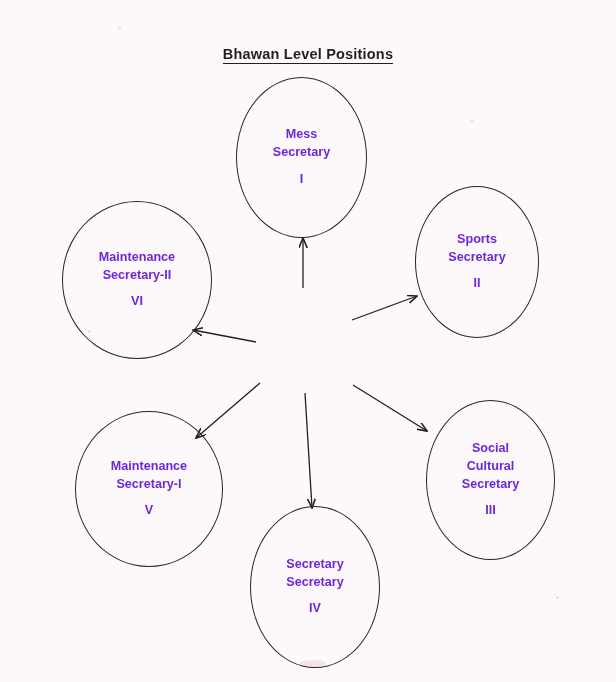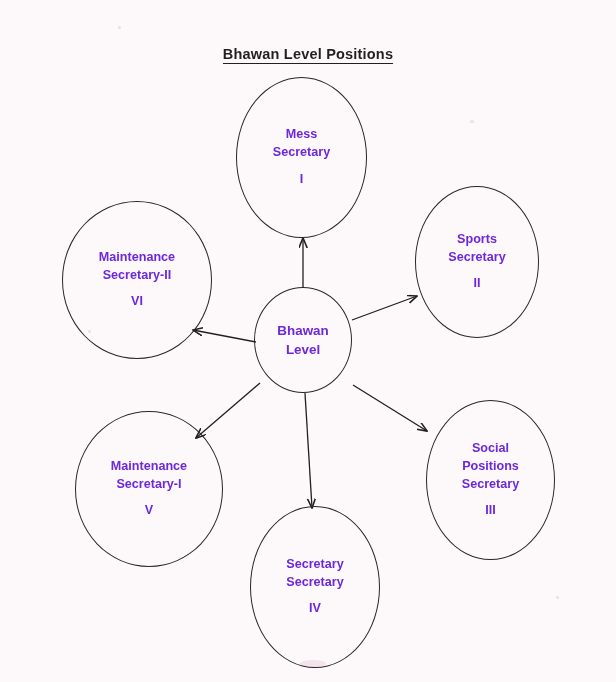--- a/index.html
+++ b/index.html
@@ -105,40 +105,36 @@
 
     <path d="M353,385 L427,431" fill="none" stroke="#231f20" stroke-width="1.3" marker-end="url(#arrow)"></path>
 
     <path d="M305,393 L312,508" fill="none" stroke="#231f20" stroke-width="1.3" marker-end="url(#arrow)"></path>
 
     <path d="M260,383 L196,438" fill="none" stroke="#231f20" stroke-width="1.3" marker-end="url(#arrow)"></path>
 
     <path d="M256,342 L193,330" fill="none" stroke="#231f20" stroke-width="1.3" marker-end="url(#arrow)"></path>
   </svg>
 
-  <div class="node center" style="left:254px; top:287px; width:98px; height:106px;">
-    <span class="label-line">Bhawan</span>
-    <span class="label-line">Level</span>
-  </div>
 
   <div class="node" style="left:236px; top:77px; width:131px; height:161px;">
     <span class="label-line">Mess</span>
     <span class="label-line">Secretary</span>
     <span class="rank">I</span>
   </div>
 
   <div class="node" style="left:415px; top:186px; width:124px; height:152px;">
     <span class="label-line">Sports</span>
     <span class="label-line">Secretary</span>
     <span class="rank">II</span>
   </div>
 
   <div class="node" style="left:426px; top:400px; width:129px; height:160px;text-align:right;">
     <span class="label-line">Social</span>
-    <span class="label-line">Positions</span>
+    <span class="label-line">Cultural</span>
     <span class="label-line">Secretary</span>
     <span class="rank">III</span>
   </div>
 
   <div class="node" style="left:250px; top:506px; width:130px; height:162px;">
     <span class="label-line">Secretary</span>
     <span class="label-line">Secretary</span>
     <span class="rank">IV</span>
   </div>
 

